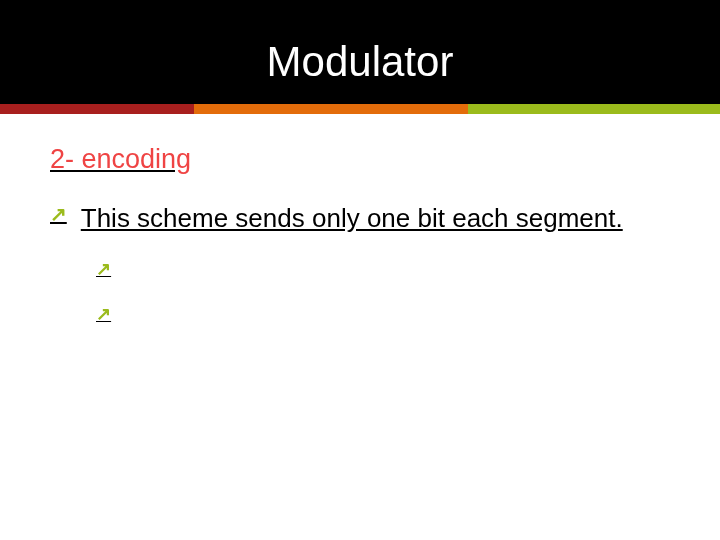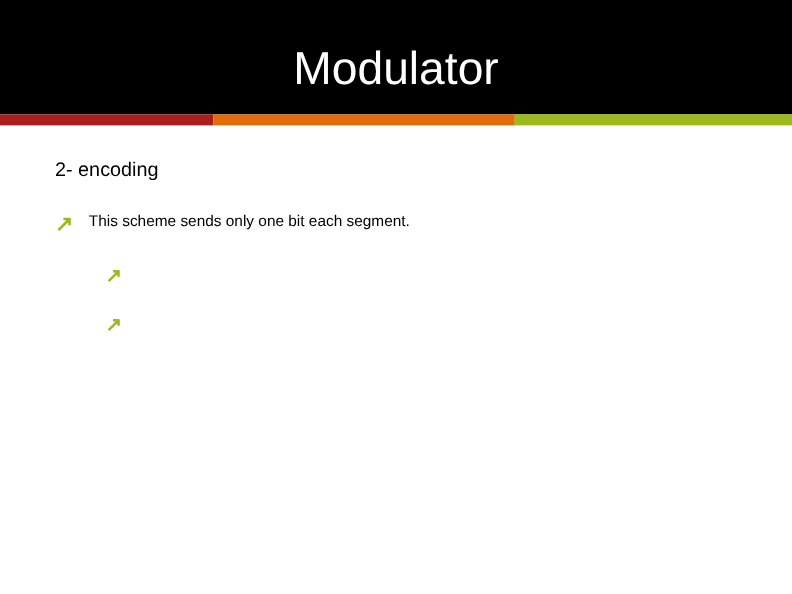--- a/index.html
+++ b/index.html
@@ -1,31 +1,31 @@
 <!DOCTYPE html>
 <html><head>
 <meta charset="utf-8">
 <style>
   * { margin: 0; padding: 0; box-sizing: border-box; }
   html, body { width: 720px; height: 540px; font-family: Arial, Helvetica, sans-serif; background: #fff; }
-  .slide { width: 720px; height: 480px; background: #fff; position: relative; }
+  .slide { width: 720px; height: 480px; background: #fff; position: relative; text-decoration: underline; }
   .header-band { background: #000; width: 100%; padding-top: 38px; padding-bottom: 18px; }
   .title { color: #fff; font-size: 42px; font-weight: 400; text-align: center; }
   .color-bar { display: flex; width: 100%; height: 10px; }
   .cb-red   { background: #a81f1e; flex: 0 0 27%; }
   .cb-orange{ background: #e36c0a; flex: 0 0 38%; }
   .cb-green { background: #9bbb1c; flex: 1 1 auto; }
   .content { padding: 30px 50px 0 50px; }
-  .subtitle { color: #000000; font-size: 18px; font-weight: 400; margin-bottom: 26px; }
+  .subtitle { color: #ef4444; font-size: 27px; font-weight: 400; margin-bottom: 26px; }
   .bullet-row { display: flex; align-items: flex-start; margin-bottom: 22px; }
   .bullet-lvl1 { padding-left: 0; }
   .bullet-lvl2 { padding-left: 46px; }
   .arrow-icon { color: #9bbb1c; font-size: 20px; line-height: 1.3; flex: 0 0 auto; margin-right: 14px; font-weight: bold; }
   .arrow-icon.lvl2 { font-size: 18px; margin-right: 12px; }
-  .bullet-text { color: #000; font-size: 14px; line-height: 1.35; }
+  .bullet-text { color: #000; font-size: 26px; line-height: 1.35; }
   .bullet-text.lvl2 { font-size: 20px; line-height: 1.4; }
   .sub { font-size: 0.7em; vertical-align: sub; }
 </style>
 </head>
 <body>
 <div class="slide">
 
   <div class="header-band">
     <h1 class="title">Modulator</h1>
   </div>

